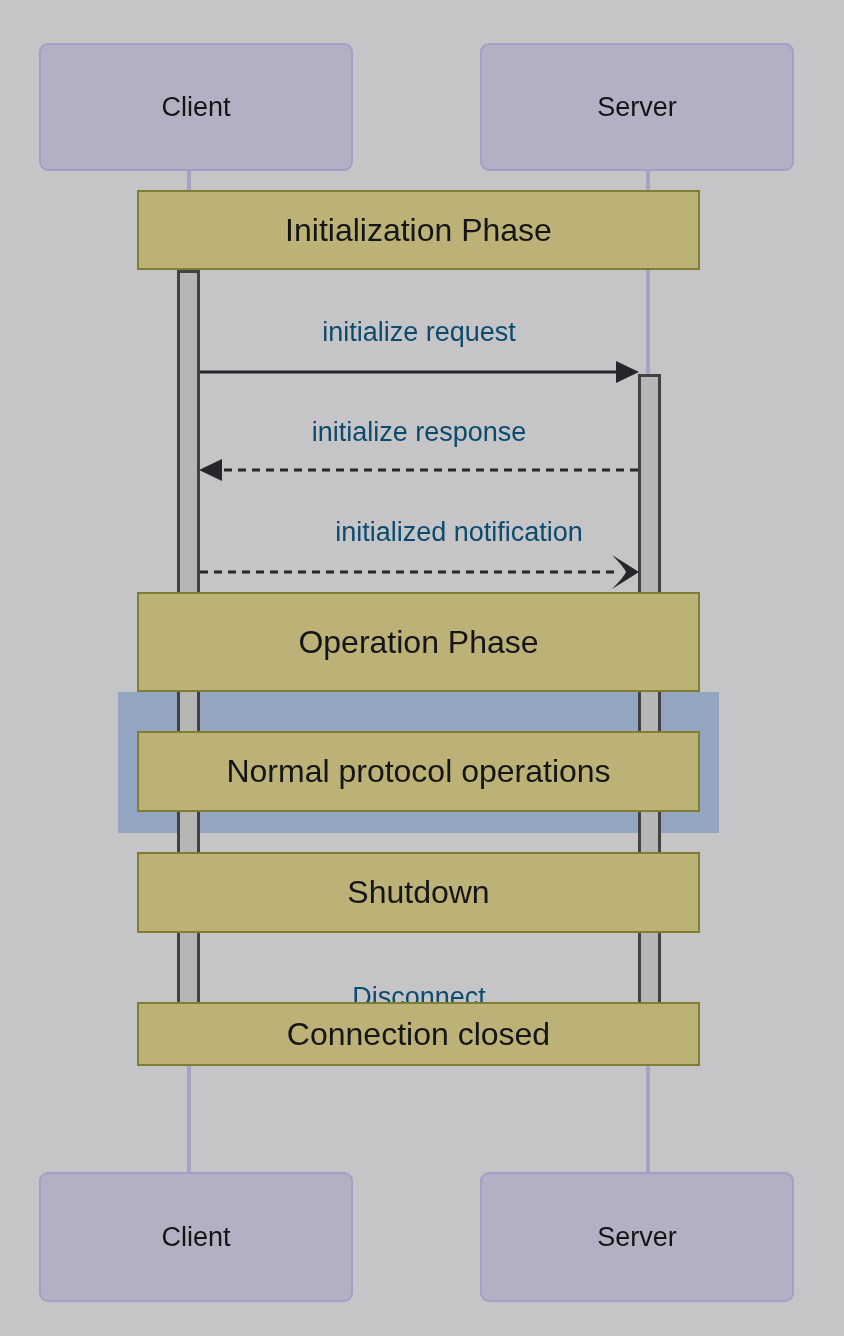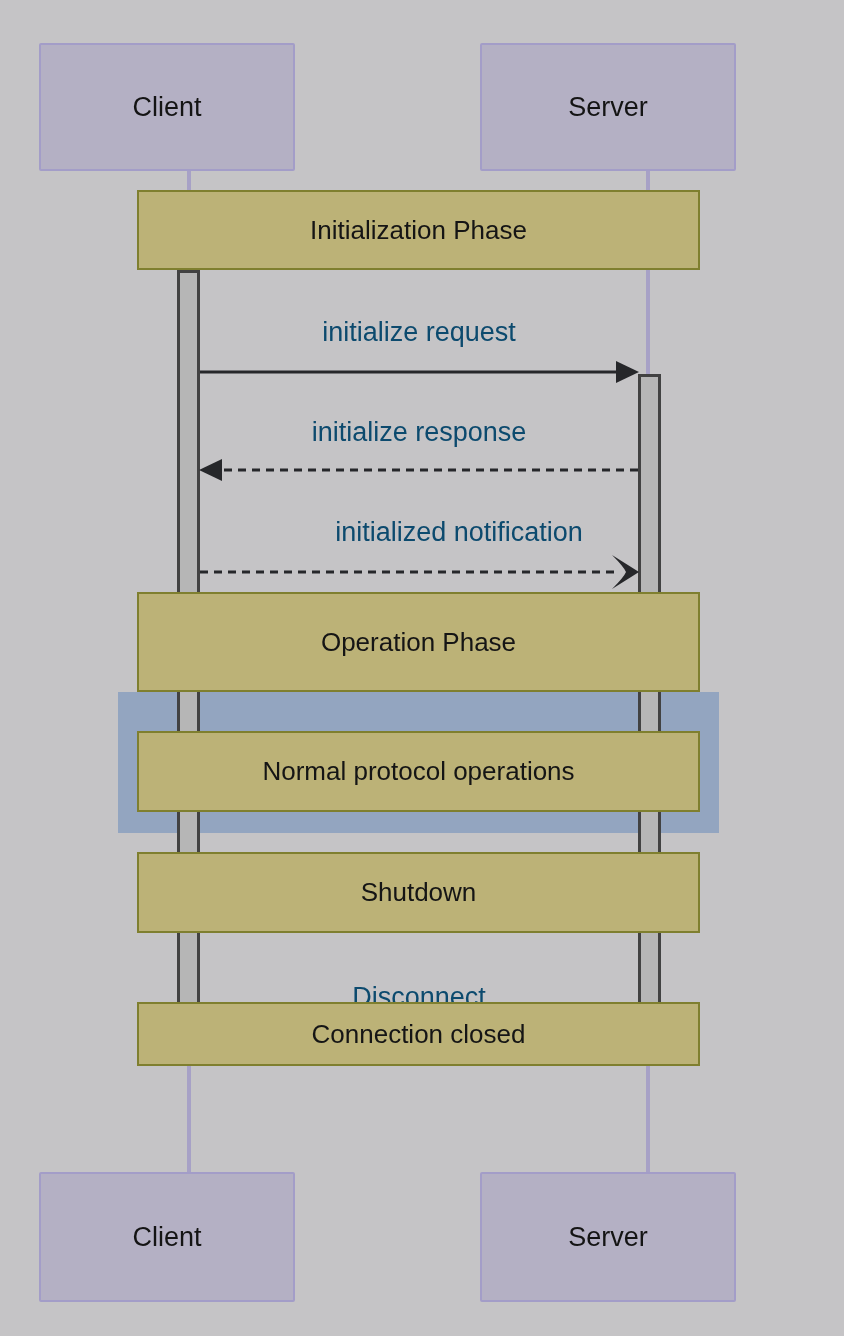--- a/index.html
+++ b/index.html
@@ -16,25 +16,25 @@
   .activation.server{left:638px;top:374px;height:658px;}
   .arrow-layer{position:absolute;left:0;top:0;width:844px;height:1336px;z-index:4;}
   .msg-label{
     position:absolute;left:200px;width:438px;text-align:center;
     font-size:27px;line-height:30px;color:#0c4a6e;z-index:4;
   }
   .band{
     position:absolute;left:137px;width:563px;box-sizing:border-box;
     background:#bcb277;border:2px solid #7f7f2f;
     display:flex;align-items:center;justify-content:center;
-    font-size:26px;color:#151515;z-index:5;
+    font-size:32px;color:#151515;z-index:5;
   }
   .actor{
-    position:absolute;width:256px;box-sizing:border-box;
-    background:#b4b0c4;border:2px solid #a39dc8;border-radius:2px;
+    position:absolute;width:314px;box-sizing:border-box;
+    background:#b4b0c4;border:2px solid #a39dc8;border-radius:9px;
     display:flex;align-items:center;justify-content:center;
     font-size:27px;color:#141414;z-index:6;
   }
   .actor.top{top:43px;height:128px;}
   .actor.bottom{top:1172px;height:130px;}
   .actor.client{left:39px;}
   .actor.server{left:480px;}
 </style>
 </head>
 <body>

